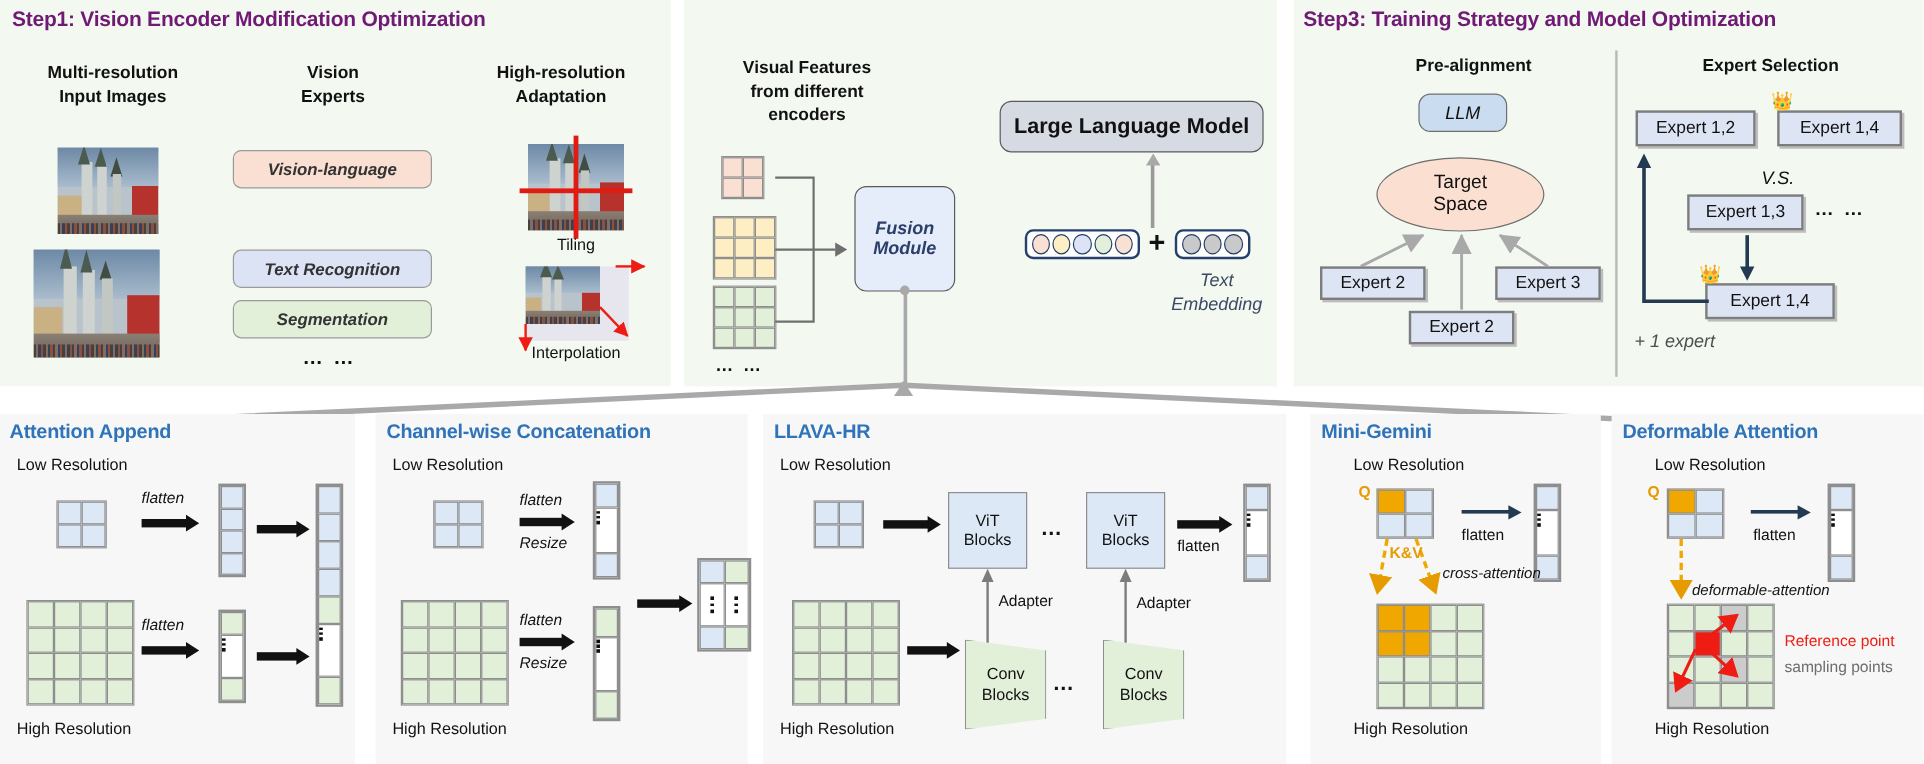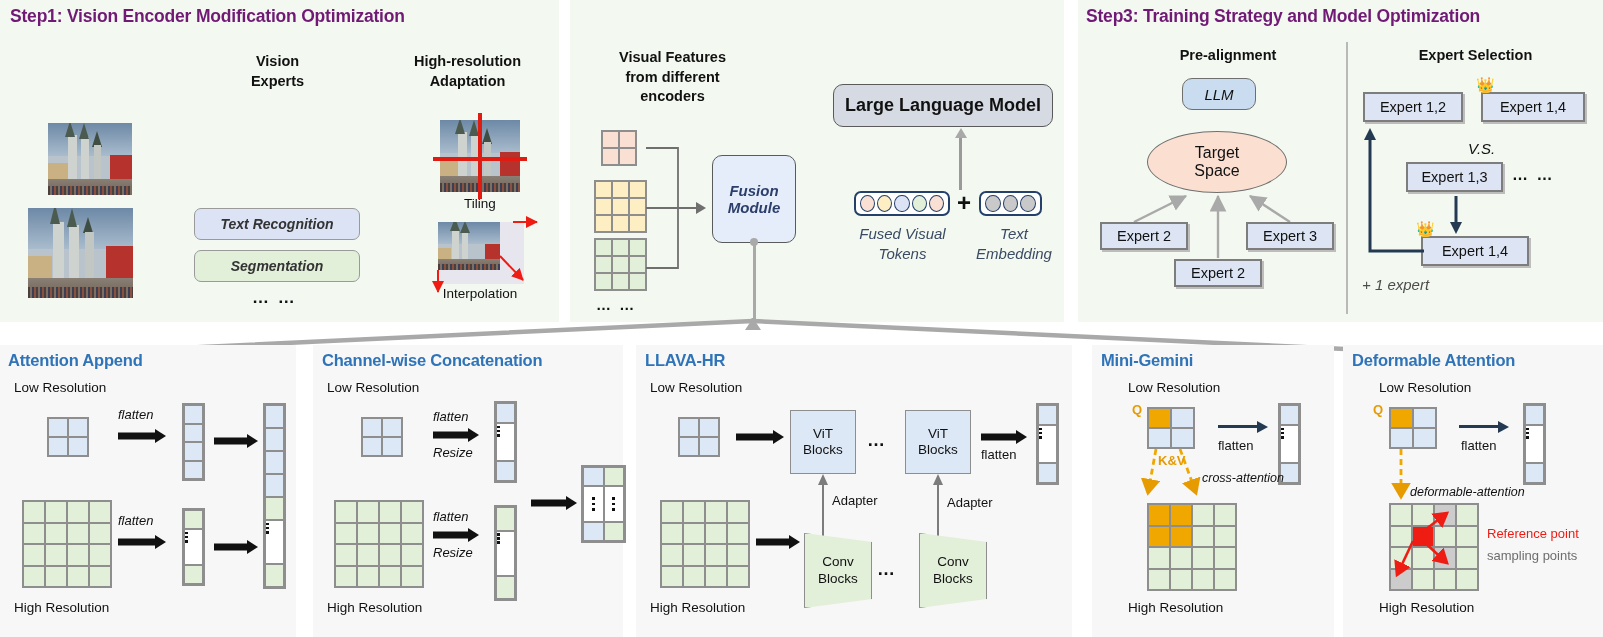--- a/index.html
+++ b/index.html
@@ -102,20 +102,22 @@
   .redtxt{position:absolute;color:#ee1c12;font-size:13px;white-space:nowrap;}
   .graytxt{position:absolute;color:#6d6d6d;font-size:13px;white-space:nowrap;}
   .orangetxt{position:absolute;color:#e69b00;font-weight:bold;font-size:13px;}
 </style>
 </head>
 <body>
 
 <div class="panel top-panel" style="left:0;top:0;width:559px;height:322px;">
   <div class="step-title" style="left:10px;top:6px;">Step1: Vision Encoder Modification Optimization</div>
 
+  <div class="col-head" style="left:14px;top:52px;width:160px;">Multi-resolution
+Input Images</div>
   <div class="col-head" style="left:195px;top:52px;width:165px;">Vision
 Experts</div>
   <div class="col-head" style="left:385px;top:52px;width:165px;">High-resolution
 Adaptation</div>
 
   <div class="photo" style="left:48px;top:123px;width:84px;height:72px;">
     <div class="sky"></div>
     <div class="twr" style="left:20px;top:12px;width:9px;height:48px;"></div>
     <div class="spire" style="left:17px;top:-2px;"></div>
     <div class="twr" style="left:33px;top:14px;width:8px;height:46px;"></div>
@@ -135,20 +137,23 @@
     <div class="twr" style="left:41px;top:17px;width:10px;height:57px;"></div>
     <div class="spire" style="left:39px;top:0px;border-bottom-width:19px;"></div>
     <div class="spire" style="left:55px;top:9px;border-bottom-color:#3f4d42;"></div>
     <div class="twr" style="left:57px;top:24px;width:9px;height:50px;background:#c2c7c3;"></div>
     <div class="yelb" style="left:0;top:48px;width:24px;height:30px;"></div>
     <div class="redb" style="left:78px;top:38px;width:27px;height:40px;"></div>
     <div class="ground"></div>
       <div class="crowd"></div>
   </div>
 
+  <div class="pill" style="left:194px;top:125px;width:166px;height:32px;background:#fadfd3;">
+    <span>Vision-language</span>
+  </div>
   <div class="pill" style="left:194px;top:250px;width:166px;height:32px;background:#e2efd9;">
     <span>Segmentation</span>
   </div>
   <div class="pill" style="left:194px;top:208px;width:166px;height:32px;background:#dbe3f5;">
     <span>Text Recognition</span>
   </div>
   <div class="ellipsis" style="left:252px;top:288px;">… …</div>
 
   <div class="photo" style="left:440px;top:120px;width:80px;height:72px;">
     <div class="sky"></div>
@@ -257,23 +262,20 @@
     <span style="width:15px;height:15px;background:#dbe3f5;"></span>
     <span style="width:15px;height:15px;background:#e2efd9;"></span>
     <span style="width:15px;height:15px;background:#fadfd3;"></span>
   </div>
   <div style="position:absolute;left:387px;top:189px;font-size:24px;font-weight:bold;color:#111;">+</div>
   <div class="tokenbar" style="left:409px;top:191px;width:63px;height:25px;">
     <span style="width:15px;height:15px;background:#c9c9c9;"></span>
     <span style="width:15px;height:15px;background:#c9c9c9;"></span>
     <span style="width:15px;height:15px;background:#c9c9c9;"></span>
   </div>
-  <div style="position:absolute;left:270px;top:224px;width:125px;text-align:center;white-space:pre-line;
-              font-style:italic;font-size:15px;color:#3a4a63;line-height:1.3;">Fused Visual
-Tokens</div>
   <div style="position:absolute;left:398px;top:224px;width:92px;text-align:center;white-space:pre-line;
               font-style:italic;font-size:15px;color:#3a4a63;line-height:1.3;">Text
 Embedding</div>
 </div>
 
 <div class="panel top-panel" style="left:1078px;top:0;width:577px;height:322px;">
   <div class="step-title" style="left:8px;top:6px;">Step3: Training Strategy and Model Optimization</div>
 
   <div class="divider" style="left:268px;top:42px;height:272px;"></div>
 

